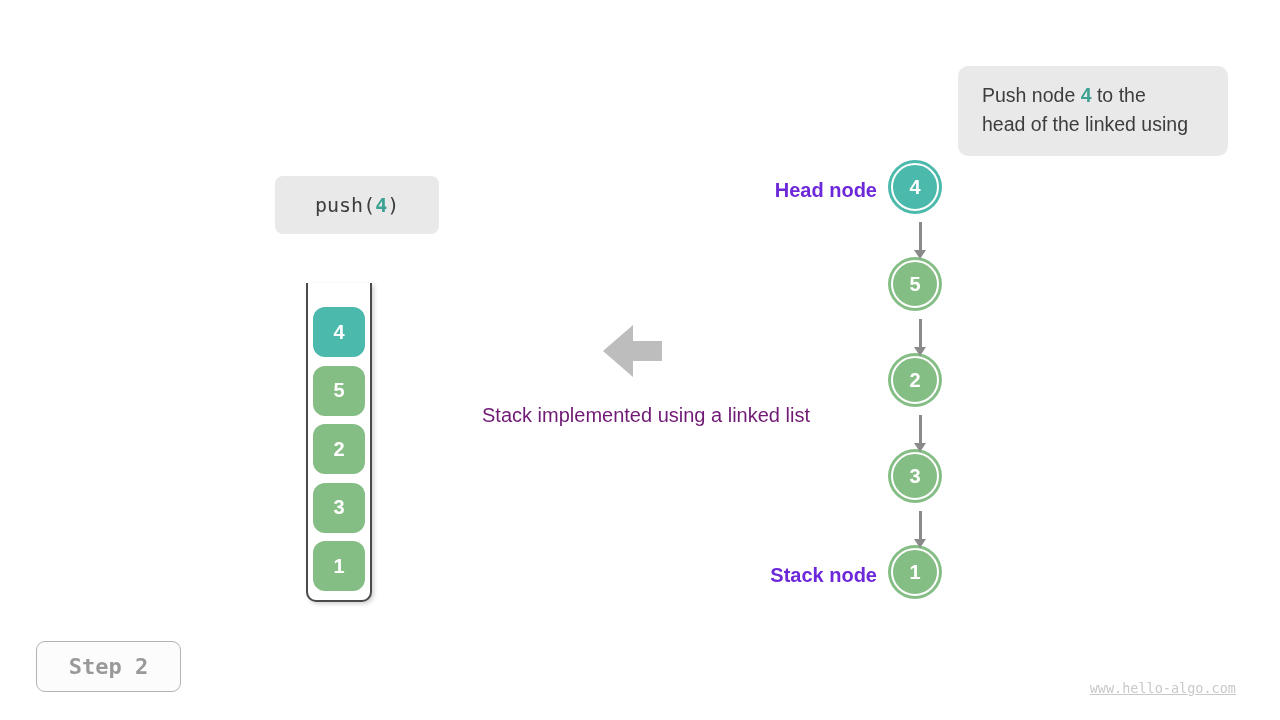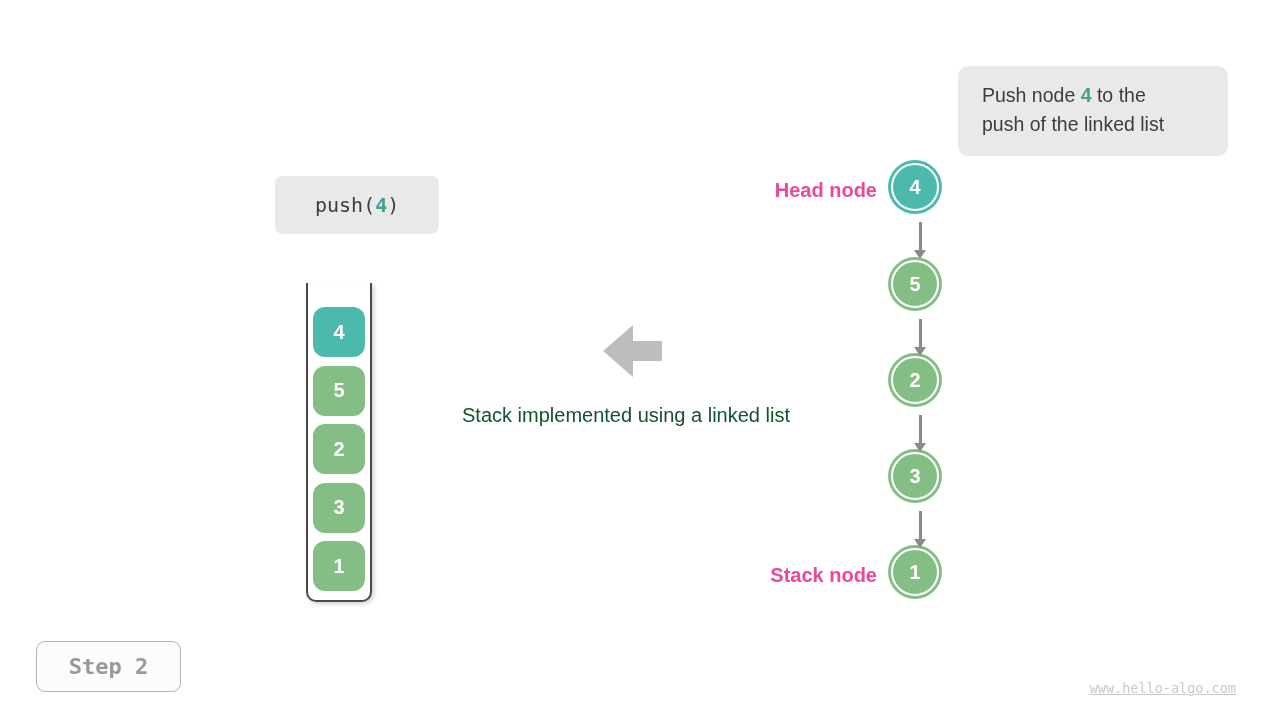--- a/index.html
+++ b/index.html
@@ -41,22 +41,22 @@
     width:52px; height:50px; border-radius:12px;
     display:flex; align-items:center; justify-content:center;
     color:#ffffff; font-size:20px; font-weight:bold;
   }
   .stack-box.teal { background:#4cb9ad; }
   .stack-box.green { background:#85be85; }
 
   
   .mid-arrow { position:absolute; left:603px; top:325px; width:59px; height:52px; }
   .caption {
-    position:absolute; left:376px; top:404px; width:500px;
-    text-align:center; font-size:20px; color:#14532d;
+    position:absolute; left:396px; top:404px; width:500px;
+    text-align:center; font-size:20px; color:#701a75;
   }
 
   
   .ll-node {
     position:absolute; left:891px; width:48px; height:48px; border-radius:50%;
     border:2px solid #ffffff;
     display:flex; align-items:center; justify-content:center;
     color:#ffffff; font-size:20px; font-weight:bold;
   }
   .ll-node.teal  { background:#4cb9ad; box-shadow:0 0 0 3px #4cb9ad; }
@@ -66,21 +66,21 @@
     position:absolute; left:918.5px; width:3px; height:28px; background:#8a8a8a;
   }
   .connector::after {
     content:""; position:absolute; left:-4.5px; bottom:-9px;
     border-left:6px solid transparent; border-right:6px solid transparent;
     border-top:9px solid #8a8a8a;
   }
 
   .side-label {
     position:absolute; left:657px; width:220px; text-align:right;
-    font-size:20px; font-weight:bold; color:#ec4899;
+    font-size:20px; font-weight:bold; color:#6d28d9;
   }
 
   
   .step-badge {
     position:absolute; left:36px; top:641px; width:145px; height:51px;
     background:#fcfcfc; border:1.5px solid #b3b3b3; border-radius:9px;
     display:flex; align-items:center; justify-content:center;
     font-family:"DejaVu Sans Mono", monospace; font-size:22px; font-weight:bold;
     color:#999999;
   }
@@ -91,21 +91,21 @@
     font-family:"DejaVu Sans Mono", monospace; font-size:13.5px; color:#c9c9c9;text-decoration:underline;
   }
 </style>
 </head>
 <body>
 
 <div class="canvas">
 
   <div class="callout">
     <span>Push node </span><span class="hl">4</span><span> to the</span><br>
-    <span>push of the linked list</span>
+    <span>head of the linked using</span>
   </div>
 
   <div class="op-label">
     <span>push(</span>
       <span class="hl">4</span>
       <span>)</span>
   </div>
 
   <div class="stack-container">
     <div class="stack-box teal">4</div>

